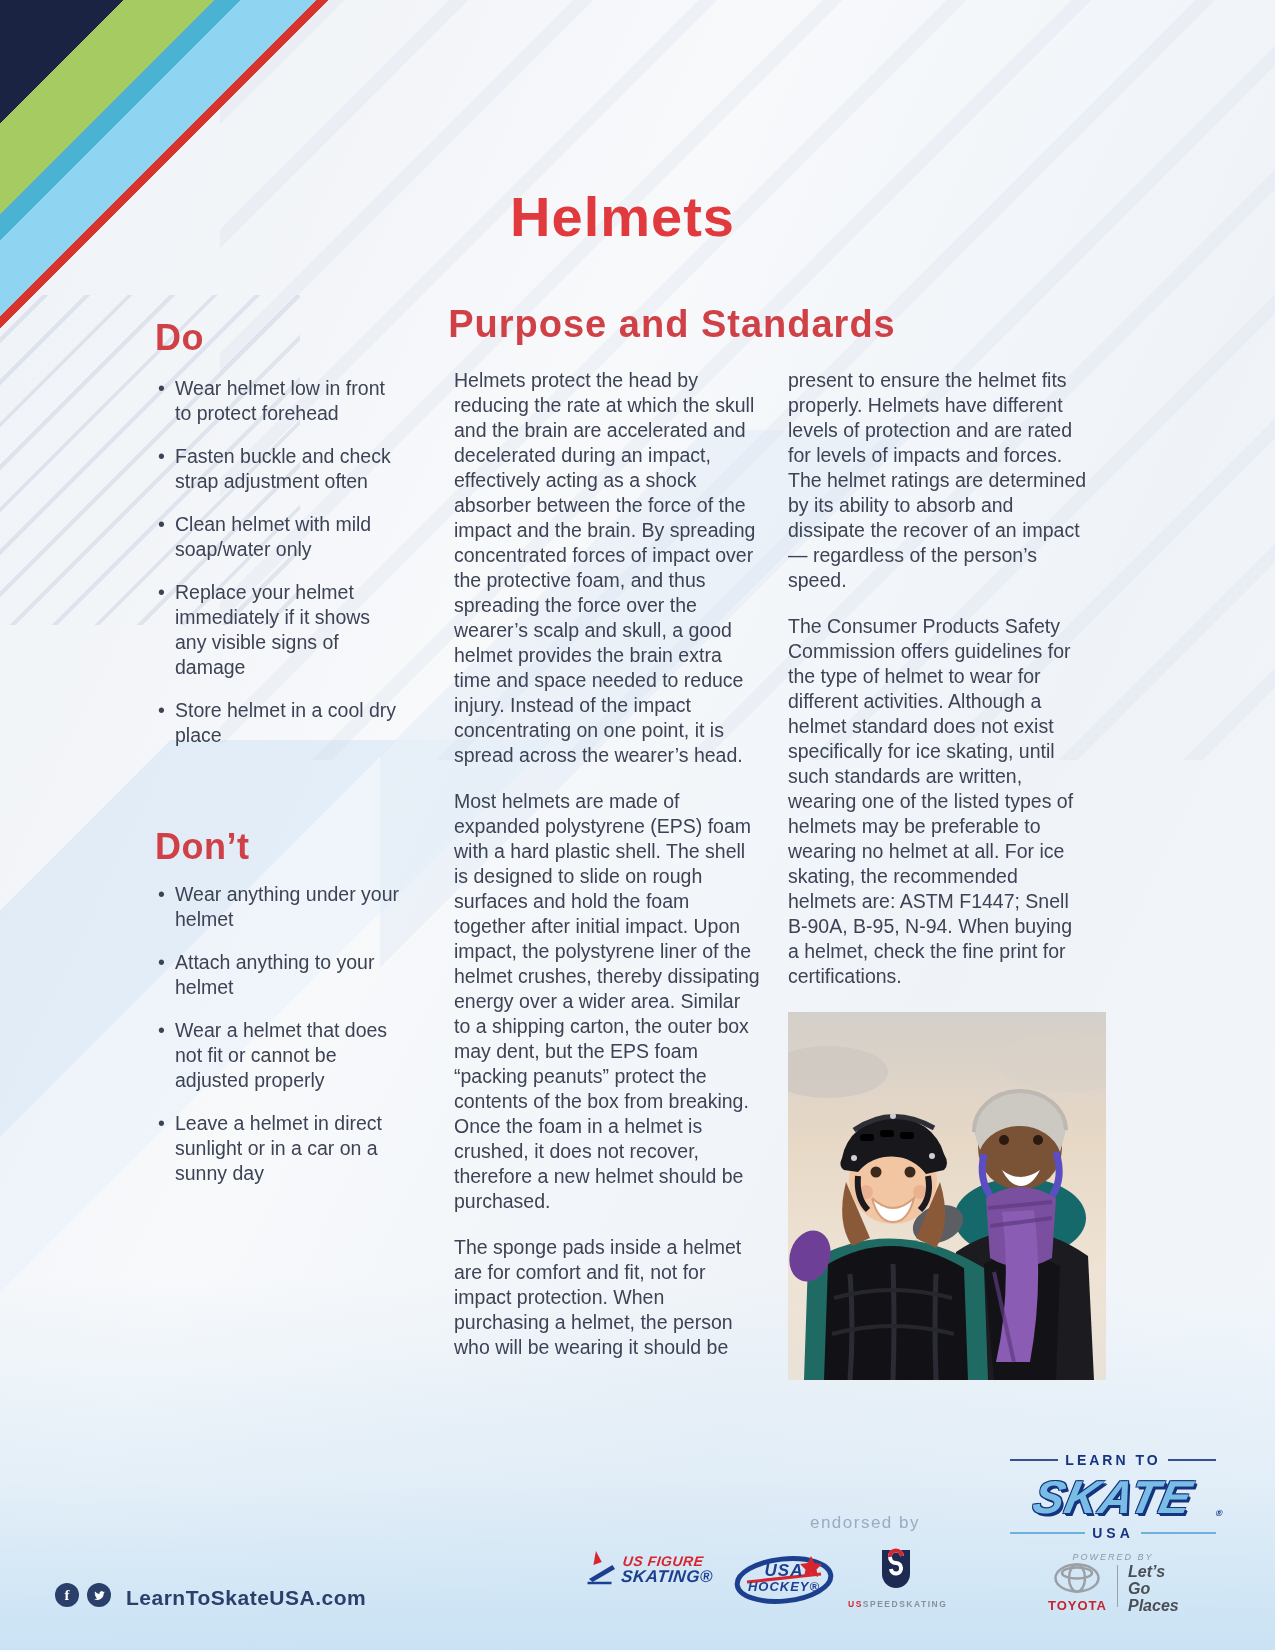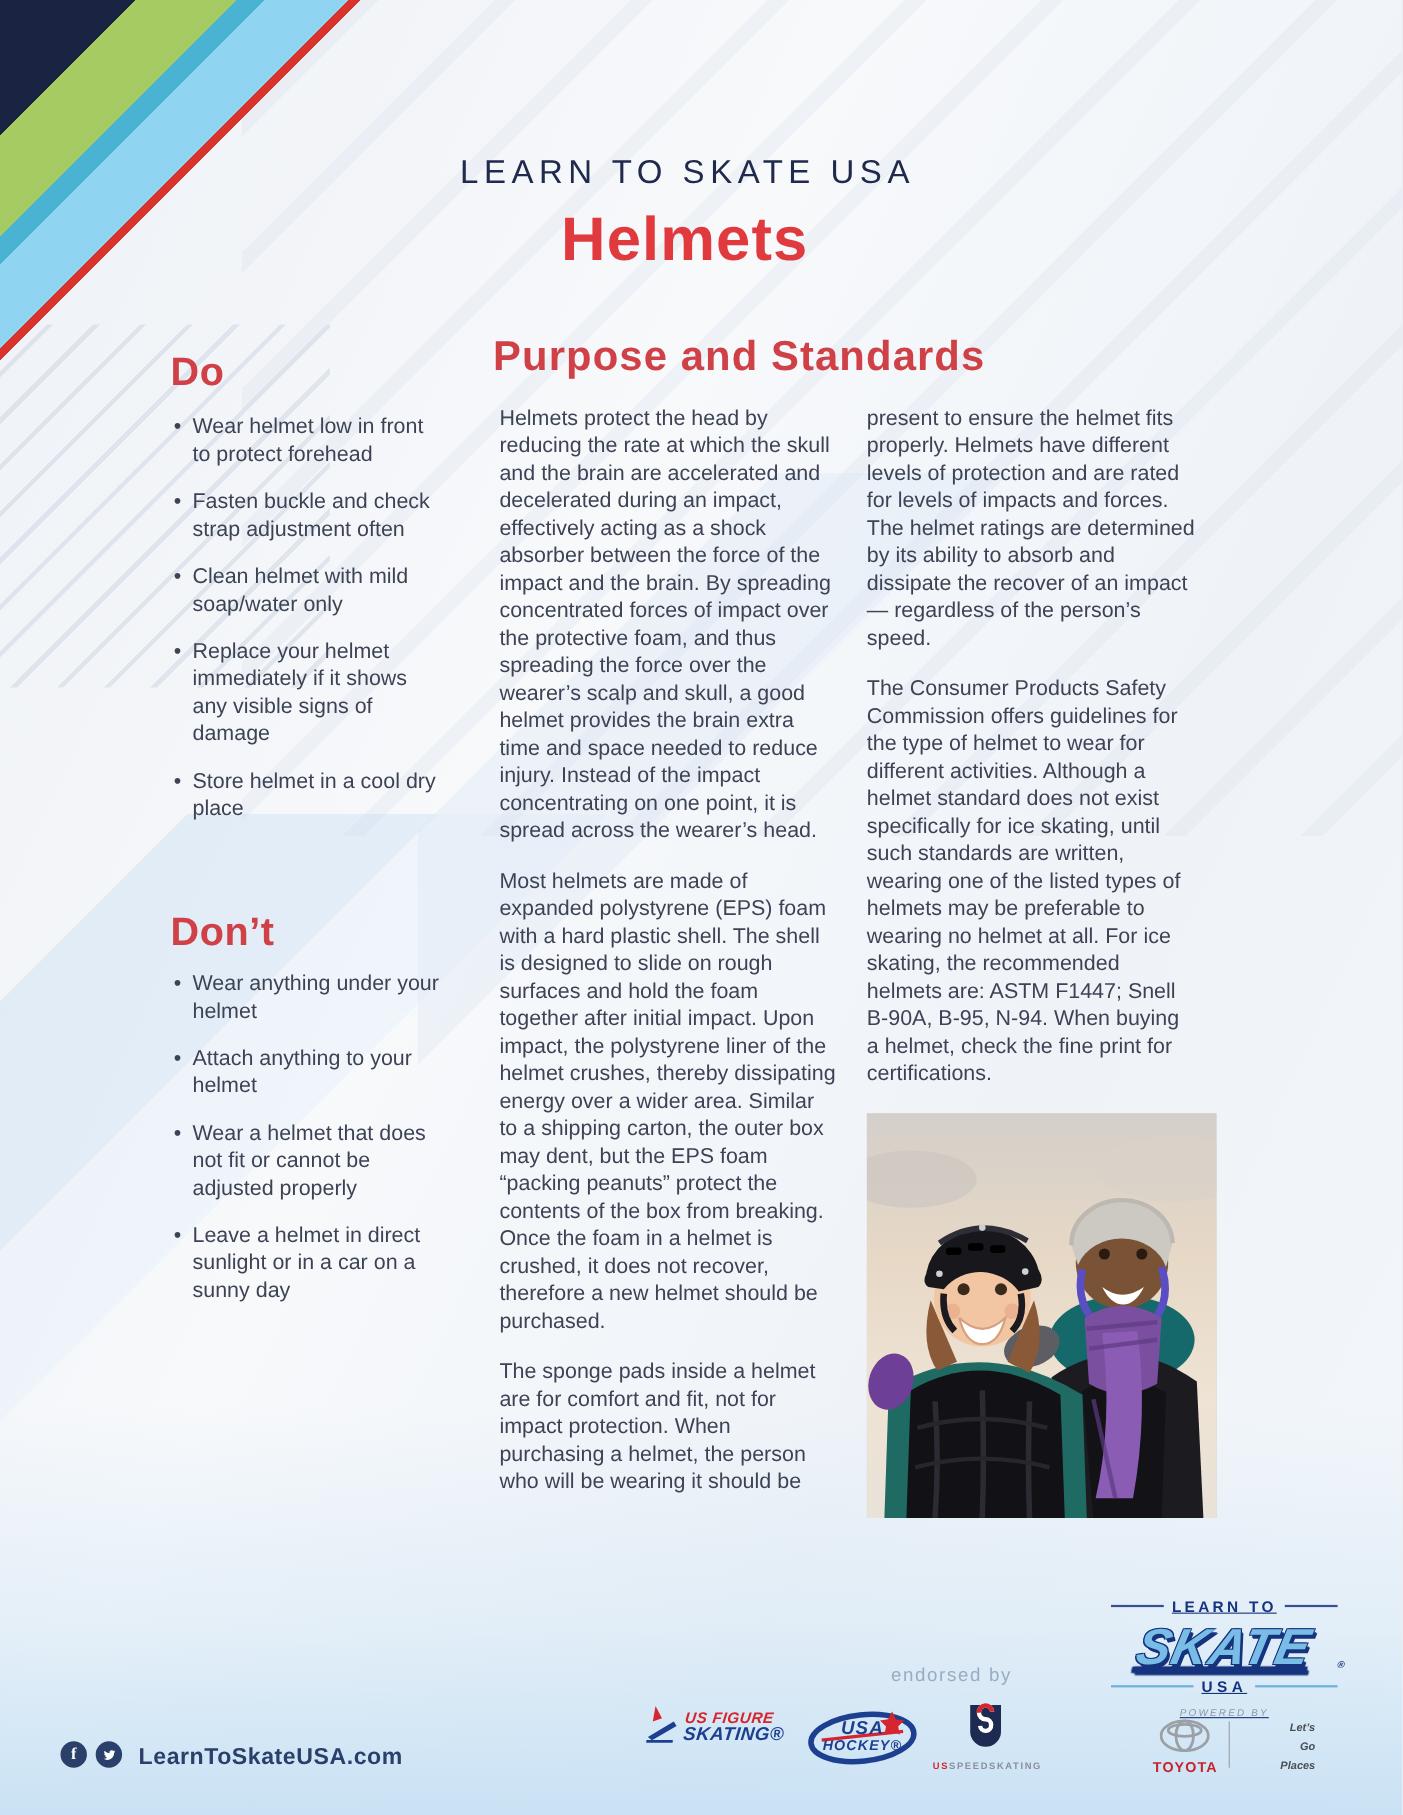--- a/index.html
+++ b/index.html
@@ -61,58 +61,57 @@
   .hockey .usa{position:absolute;left:0;top:9px;width:100%;text-align:center;
     font-style:italic;font-weight:700;font-size:17px;color:#1d3f8f;letter-spacing:1px;}
   .hockey .hky{position:absolute;left:0;top:27px;width:100%;text-align:center;
     font-style:italic;font-weight:700;font-size:13px;color:#1d3f8f;letter-spacing:1px;}
   
   .speed{position:absolute;left:848px;top:1548px;width:96px;text-align:center;}
   .speed .row{margin-top:5px;font-size:8.5px;letter-spacing:1.5px;font-weight:700;}
   .speed .us{color:#d6252f;}
   .speed .rest{color:#8a8f99;}
   
-  .lts{position:absolute;left:1010px;top:1452px;width:206px;text-align:center;color:#16337d;text-decoration:underline;}
+  .lts{position:absolute;left:1010px;top:1452px;width:206px;text-align:center;color:#16337d;}
   .lts .row{display:flex;align-items:center;gap:7px;}
   .lts .row .line{flex:1;height:2px;background:#16337d;opacity:.85;}
   .lts .row.usa-row .line{background:#5aa7d8;}
   .lts .learnto{font-size:14px;font-weight:700;letter-spacing:3px;white-space:nowrap;}
   .lts .skate{position:relative;margin:2px 0 1px 0;transform:skewX(-12deg);
     font-size:46px;font-weight:700;font-style:italic;letter-spacing:1px;color:#79bde6;
     text-shadow:-1px -1px 0 #16337d,1px -1px 0 #16337d,-1px 1px 0 #16337d,2px 2px 0 #16337d,3px 3px 0 #16337d;}
   .lts .skate .reg{position:absolute;right:-10px;bottom:6px;font-size:9px;font-style:normal;
     color:#16337d;text-shadow:none;letter-spacing:0;}
   .lts .usa-txt{font-size:14px;font-weight:700;letter-spacing:4px;white-space:nowrap;}
   .lts .powered{margin-top:11px;font-size:9px;font-style:italic;letter-spacing:2px;color:#8d97a6;}
   .toyota-row{position:absolute;left:1048px;top:1563px;display:flex;align-items:flex-start;gap:10px;}
   .toyota-block{text-align:center;}
   .toyota-word{margin-top:1px;font-size:13px;font-weight:700;letter-spacing:1px;color:#c6242c;}
   .toyota-div{width:1px;height:42px;background:#9aa0a6;margin-top:2px;}
-  .tagline{font-style:italic;font-weight:700;font-size:10px;line-height:17px;color:#4a4f55;text-align:right;margin-left:36px;}
+  .tagline{font-style:italic;font-weight:700;font-size:16px;line-height:17px;color:#4a4f55;text-align:left;}
   
   .social{position:absolute;left:55px;top:1583px;display:flex;gap:8px;}
   .soc{width:24px;height:24px;border-radius:50%;background:#2b3f6b;color:#fff;
     display:flex;align-items:center;justify-content:center;cursor:pointer;}
   .soc .f{font-family:"Liberation Serif",serif;font-weight:700;font-size:15px;line-height:1;}
   .website{position:absolute;left:126px;top:1586px;font-size:21px;font-weight:700;
     letter-spacing:.5px;color:#2b3f6b;cursor:pointer;}
 </style>
 </head>
 <body>
 
 <div class="page">
 
   <div class="streaks"></div>
   <div class="chevron-a"></div>
   <div class="chevron-b"></div>
   <div class="corner-pinstripes"></div>
   <div class="corner-stripes"></div>
   <div class="bottom-fade"></div>
 
-  <div class="brand">LEARN TO SKATE USA</div>
   <div class="title">Helmets</div>
 
   <h2 class="side-h do">Do</h2>
   <ul class="side-list do">
     <li>Wear helmet low in front to protect forehead</li>
     <li>Fasten buckle and check strap adjustment often</li>
     <li>Clean helmet with mild soap/water only</li>
     <li>Replace your helmet immediately if it shows any visible signs of damage</li>
     <li>Store helmet in a cool dry place</li>
   </ul>

